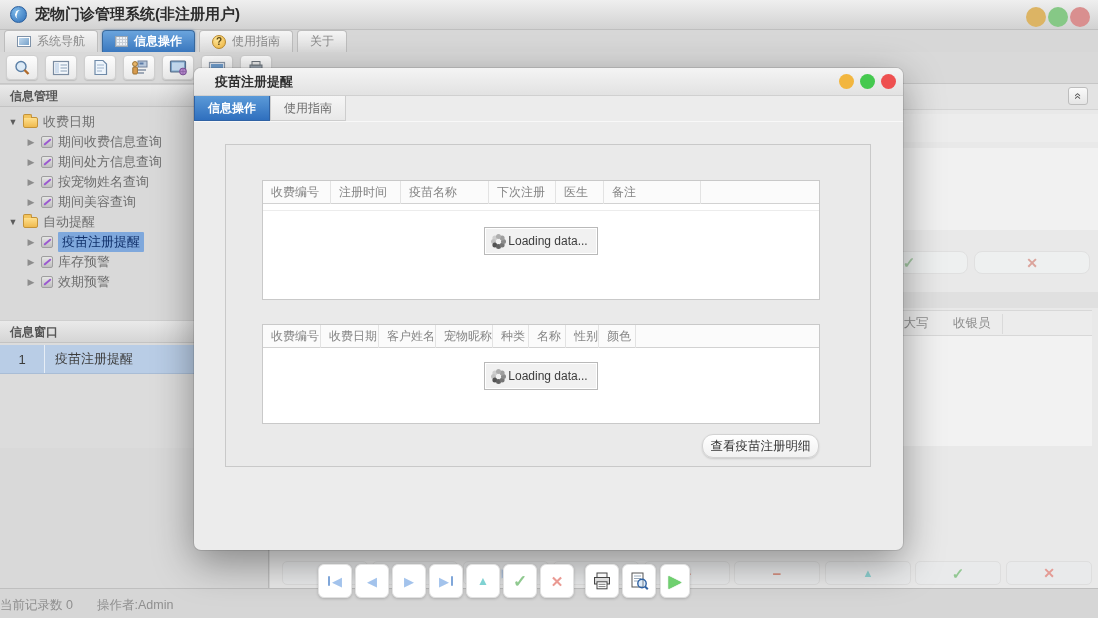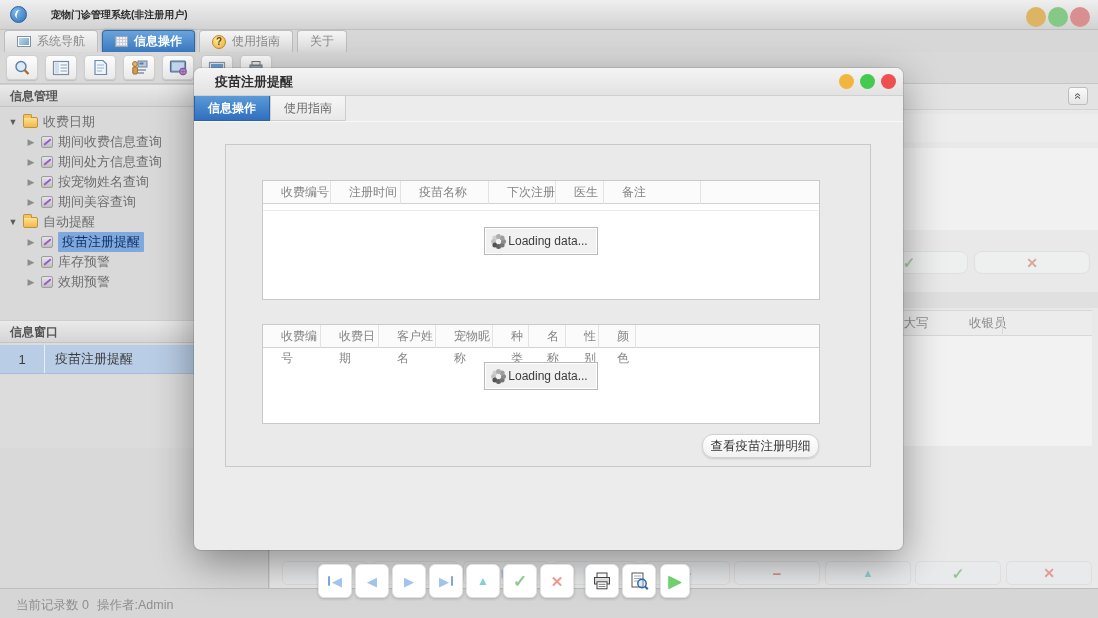--- a/index.html
+++ b/index.html
@@ -8,21 +8,21 @@
   .screen { position:relative; width:1098px; height:618px; background:#d7d7d7; overflow:hidden; }
 
   
   .titlebar { position:absolute; left:0; top:0; width:1098px; height:30px;
     background:linear-gradient(#efefef,#d2d2d2); border-bottom:1px solid #bfbfbf;
     display:flex; align-items:center; }
   .app-logo { width:17px; height:17px; border-radius:50%; margin-left:10px;
     background:radial-gradient(circle at 35% 30%, #7db8e8, #2f6fb8); position:relative; border:1px solid #2a5f9e;}
   .app-logo::after{ content:""; position:absolute; left:4px; top:3px; width:7px; height:9px;
     border-left:2px solid #fff; border-radius:50%; transform:rotate(18deg); }
-  .app-title { margin-left:24px; font-size:10px; font-weight:bold; color:#2b2b2b; }
+  .app-title { margin-left:8px; font-size:15px; font-weight:bold; color:#2b2b2b; }
   .lights { position:absolute; right:8px; top:7px; display:flex; gap:2px; }
   .light { width:20px; height:20px; border-radius:50%; }
   .light.y { background:#dcb464; } .light.g { background:#86c886; } .light.r { background:#d98f8f; }
   .dlg-lights .light { width:15px; height:15px; }
   .dlg-lights .light.y { background:#f2b63f; } .dlg-lights .light.g { background:#45c94f; } .dlg-lights .light.r { background:#ee5050; }
 
   
   .maintabs { position:absolute; left:0; top:30px; width:1098px; height:22px; display:flex; align-items:flex-end; }
   .mtab { height:22px; display:inline-flex; align-items:center; gap:6px; padding:0 12px;
     margin-left:4px; border:1px solid #bdbdbd; border-bottom:none; border-radius:4px 4px 0 0;
@@ -114,21 +114,21 @@
   .dlg-tabs { position:absolute; left:0; top:28px; width:100%; height:25px; display:flex; }
   .dtab { height:25px; display:flex; align-items:center; justify-content:center; padding:0 13px;
     font-size:12px; color:#6b6b6b; background:linear-gradient(#f6f6f6,#e8e8e8); border:1px solid #cdcdcd;
     border-top:none; border-radius:0 0 0 0; }
   .dtab.active { background:linear-gradient(#5b9ad8,#2f6fbe); color:#fff; font-weight:bold; border-color:#2f62a4; }
   .dlg-body { position:absolute; left:0; top:53px; width:100%; height:429px; border-top:1px solid #f8f8f8; border-radius:0 0 7px 7px; }
 
   .panel { position:absolute; left:31px; top:22px; width:646px; height:323px; background:#eaeaea; border:1px solid #c9c9c9; }
   .grid { position:absolute; left:36px; background:#fff; border:1px solid #c9c9c9; }
   .grid-head { display:flex; height:23px; border-bottom:1px solid #d2d2d2; background:#fbfbfb; }
-  .gh { height:23px; line-height:22px; font-size:12px; color:#858585; padding-left:18px; border-right:1px solid #e3e3e3; }
+  .gh { height:23px; line-height:22px; font-size:12px; color:#858585; padding-left:8px; border-right:1px solid #e3e3e3; }
   .subline { position:absolute; left:0; top:29px; width:100%; height:1px; background:#ececec; }
   .loadbox { position:absolute; left:50%; transform:translateX(-50%); width:114px; height:28px;
     background:#f1f1f1; border:1px solid #b9b9b9; box-shadow:inset 0 0 0 1px #fff;
     display:flex; align-items:center; justify-content:center; gap:7px; font-size:12px; color:#3d3d3d; }
   .spinner { width:5px; height:5px; border-radius:50%; background:transparent; margin-left:2px;
     box-shadow: 0 -5px 0 0 #aeaeae, 3.6px -3.6px 0 0 #9e9e9e, 5px 0 0 0 #8a8a8a, 3.6px 3.6px 0 0 #757575,
                 0 5px 0 0 #616161, -3.6px 3.6px 0 0 #545454, -5px 0 0 0 #c2c2c2, -3.6px -3.6px 0 0 #cecece; }
   .detail-btn { position:absolute; left:476px; top:289px; width:117px; height:24px; border-radius:11px;
     background:linear-gradient(#ffffff,#f1f1f1); border:1px solid #d2d2d2; box-shadow:0 1px 2px rgba(0,0,0,.15);
     font-size:12.5px; color:#333; display:flex; align-items:center; justify-content:center; }
@@ -306,21 +306,21 @@
     <div class="bg-btn" style="left:580px; top:167px; width:118px;">
       <span class="check" style="color:#a5c9a5;">✓</span>
     </div>
     <div class="bg-btn" style="left:704px; top:167px; width:116px;">
       <span class="cross" style="color:#dba49c;">✕</span>
     </div>
 
     <div class="bg-div"></div>
     <div class="bg-thead">
       <span class="bg-th" style="left:621px;">额大写</span>
-      <span class="bg-th" style="left:699px;font-family:Liberation Serif, serif;">收银员</span>
+      <span class="bg-th" style="left:683px;font-family:Liberation Serif, serif;">收银员</span>
       <span class="bg-tsep" style="left:732px;"></span>
     </div>
     <div class="bg-tbody"></div>
 
     <div class="bg-footbar">
       <div class="bg-fbtn" style="left:12px;">
         <span class="bar fade"></span>
           <span class="tri fade">◀</span>
       </div>
       <div class="bg-fbtn" style="left:102px;">
@@ -345,21 +345,21 @@
       <div class="bg-fbtn" style="left:645px;">
         <span class="check">✓</span>
       </div>
       <div class="bg-fbtn" style="left:736px;">
         <span class="cross">✕</span>
       </div>
     </div>
   </div>
 
   <div class="statusbar">
-    <span style="left:16px;text-align:right;">当前记录数 0</span>
+    <span style="left:0;text-align:right;">当前记录数 0</span>
     <span style="left:97px;">操作者:Admin</span>
   </div>
 
   <div class="dialog">
     <div class="dlg-titlebar">
       <div class="dlg-title">疫苗注册提醒</div>
       <div class="lights dlg-lights">
         <div class="light y"></div>
         <div class="light g"></div>
         <div class="light r"></div>

